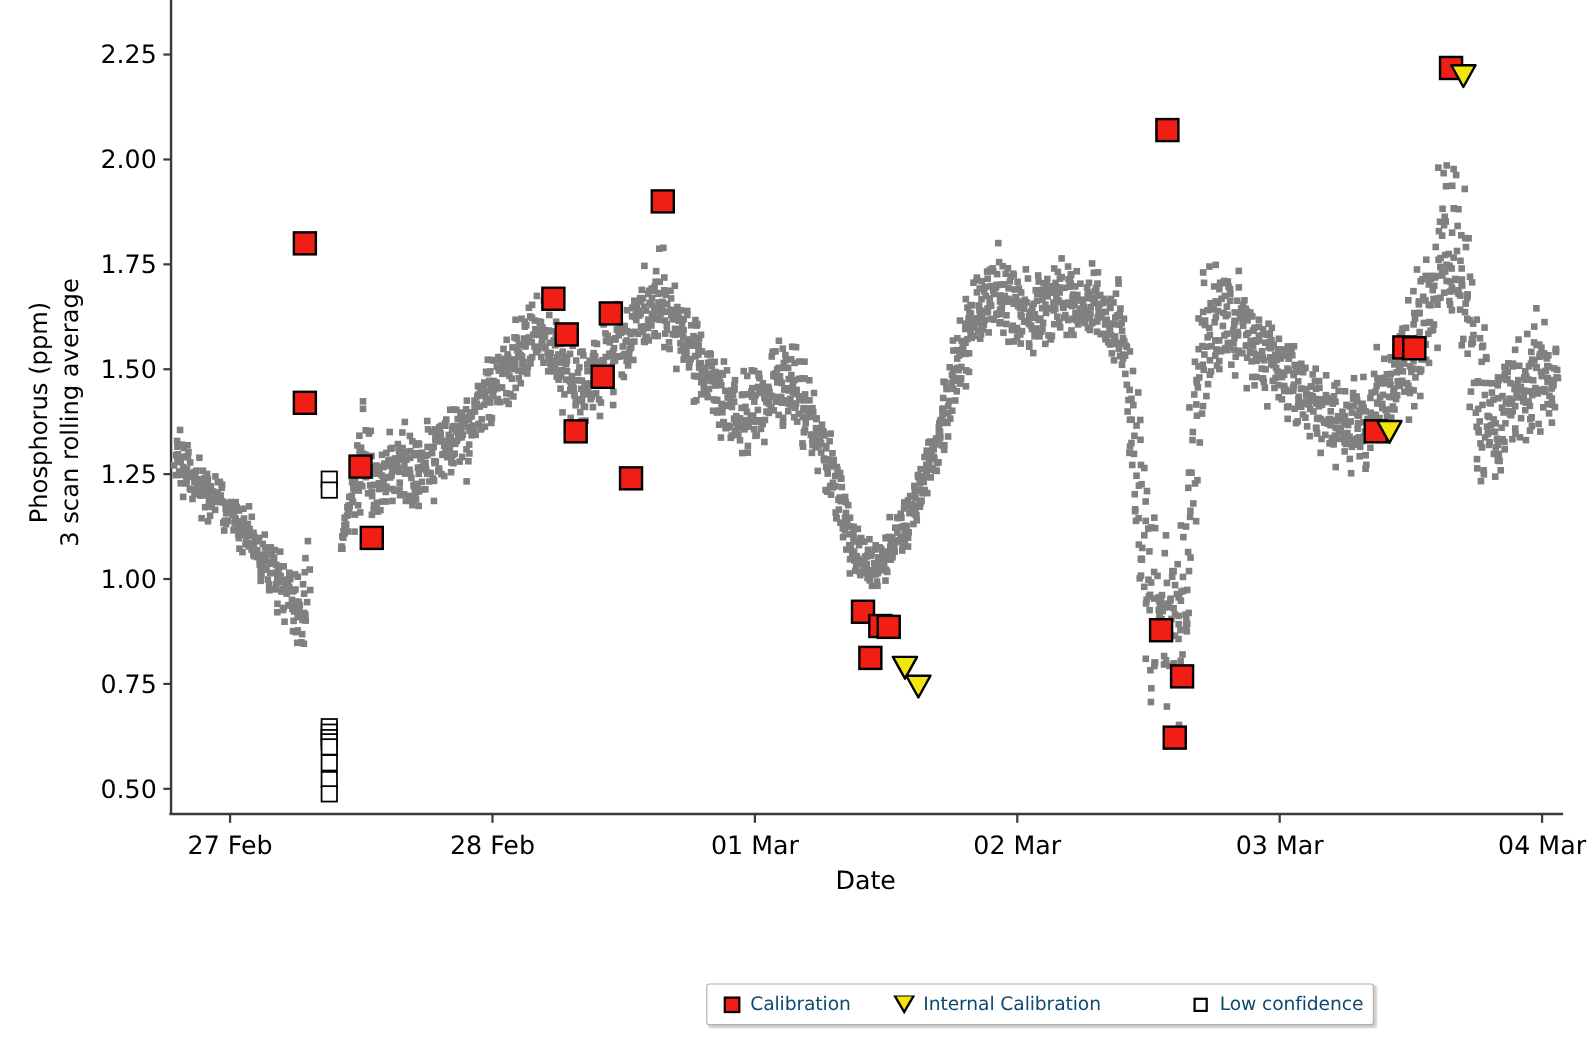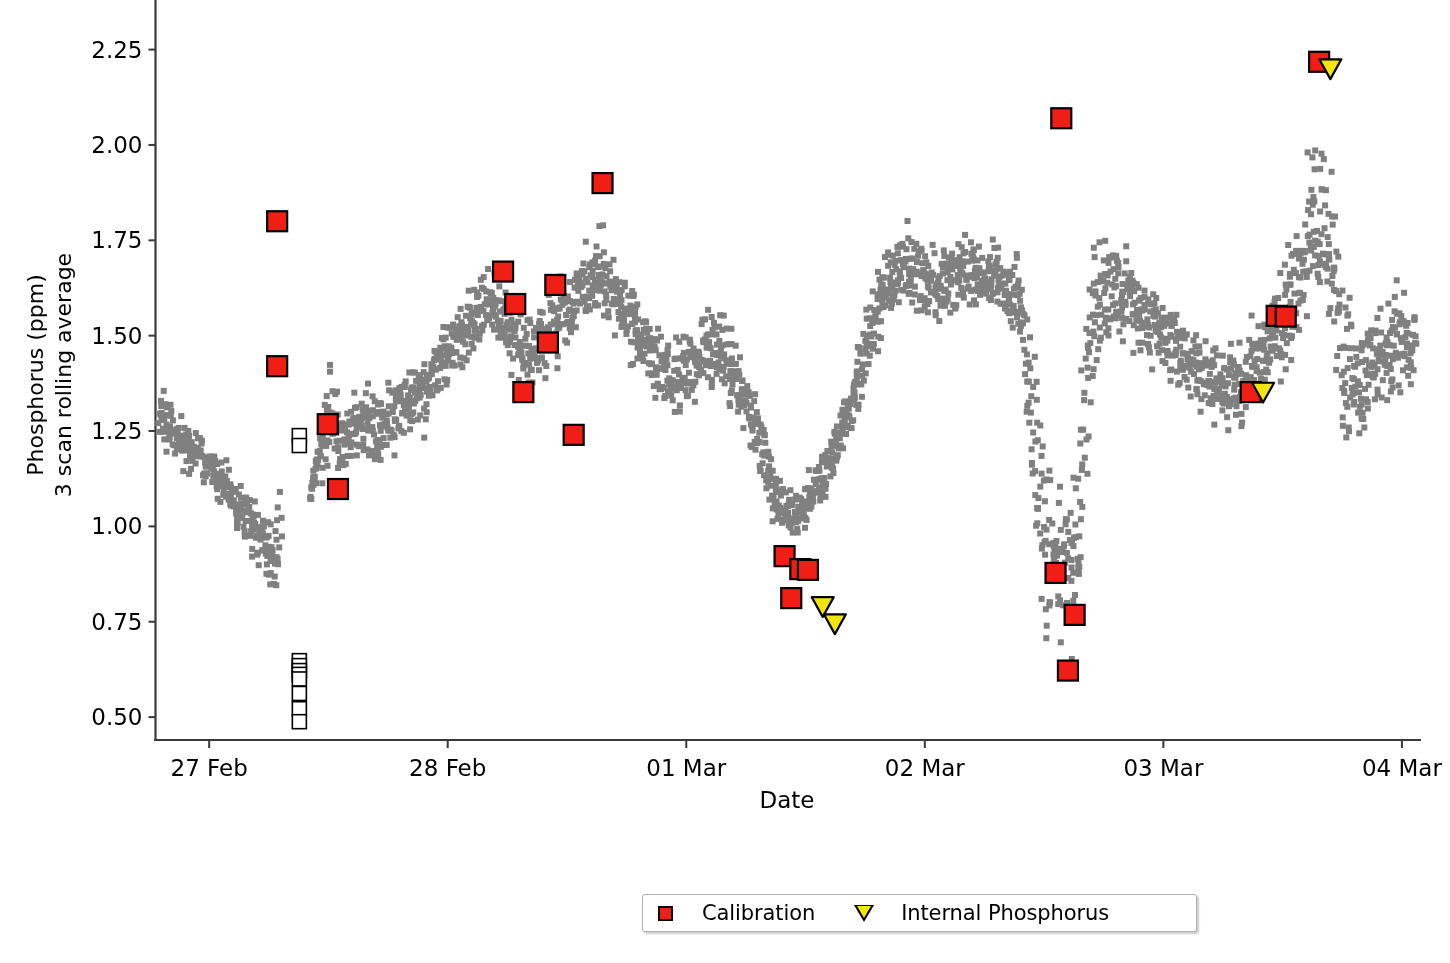--- a/index.html
+++ b/index.html
@@ -44,26 +44,25 @@
     align-items: center;
     height: 100%;
   }
   .legend-entry .swatch {
     display: inline-flex;
     align-items: center;
     justify-content: center;
     width: 26px;
   }
   .legend-entry .lbl {
-    font-size: 21px;
-    color: #000000;
+    font-size: 17px;
+    color: #0c4a6e;
     white-space: nowrap;
     padding-left: 4px;
     letter-spacing: -0.1px;
-    margin-left: 20px;
   }
   .gap-a { width: 36px; }
   .gap-b { width: 36px; }
   .gap-c { width: 42px; }
   .sq-red {
     width: 15px; height: 15px;
     background: #f01e14;
     border: 2px solid #000000;
     box-sizing: border-box;
   }
@@ -3123,19 +3122,25 @@
       <span class="swatch">
           <span class="sq-red"></span>
         </span>
       <span class="lbl">Calibration</span>
     </div>
     <div class="gap-a"></div>
     <div class="legend-entry">
       <span class="swatch">
           <span class="tri-yellow"></span>
         </span>
-      <span class="lbl">Internal Phosphorus</span>
+      <span class="lbl">Internal Calibration</span>
     </div>
     <div class="gap-b"></div>
     <div class="gap-c"></div>
+    <div class="legend-entry">
+      <span class="swatch">
+          <span class="sq-open"></span>
+        </span>
+      <span class="lbl">Low confidence</span>
+    </div>
   </div>
 
 </div>
 
 </body></html>

